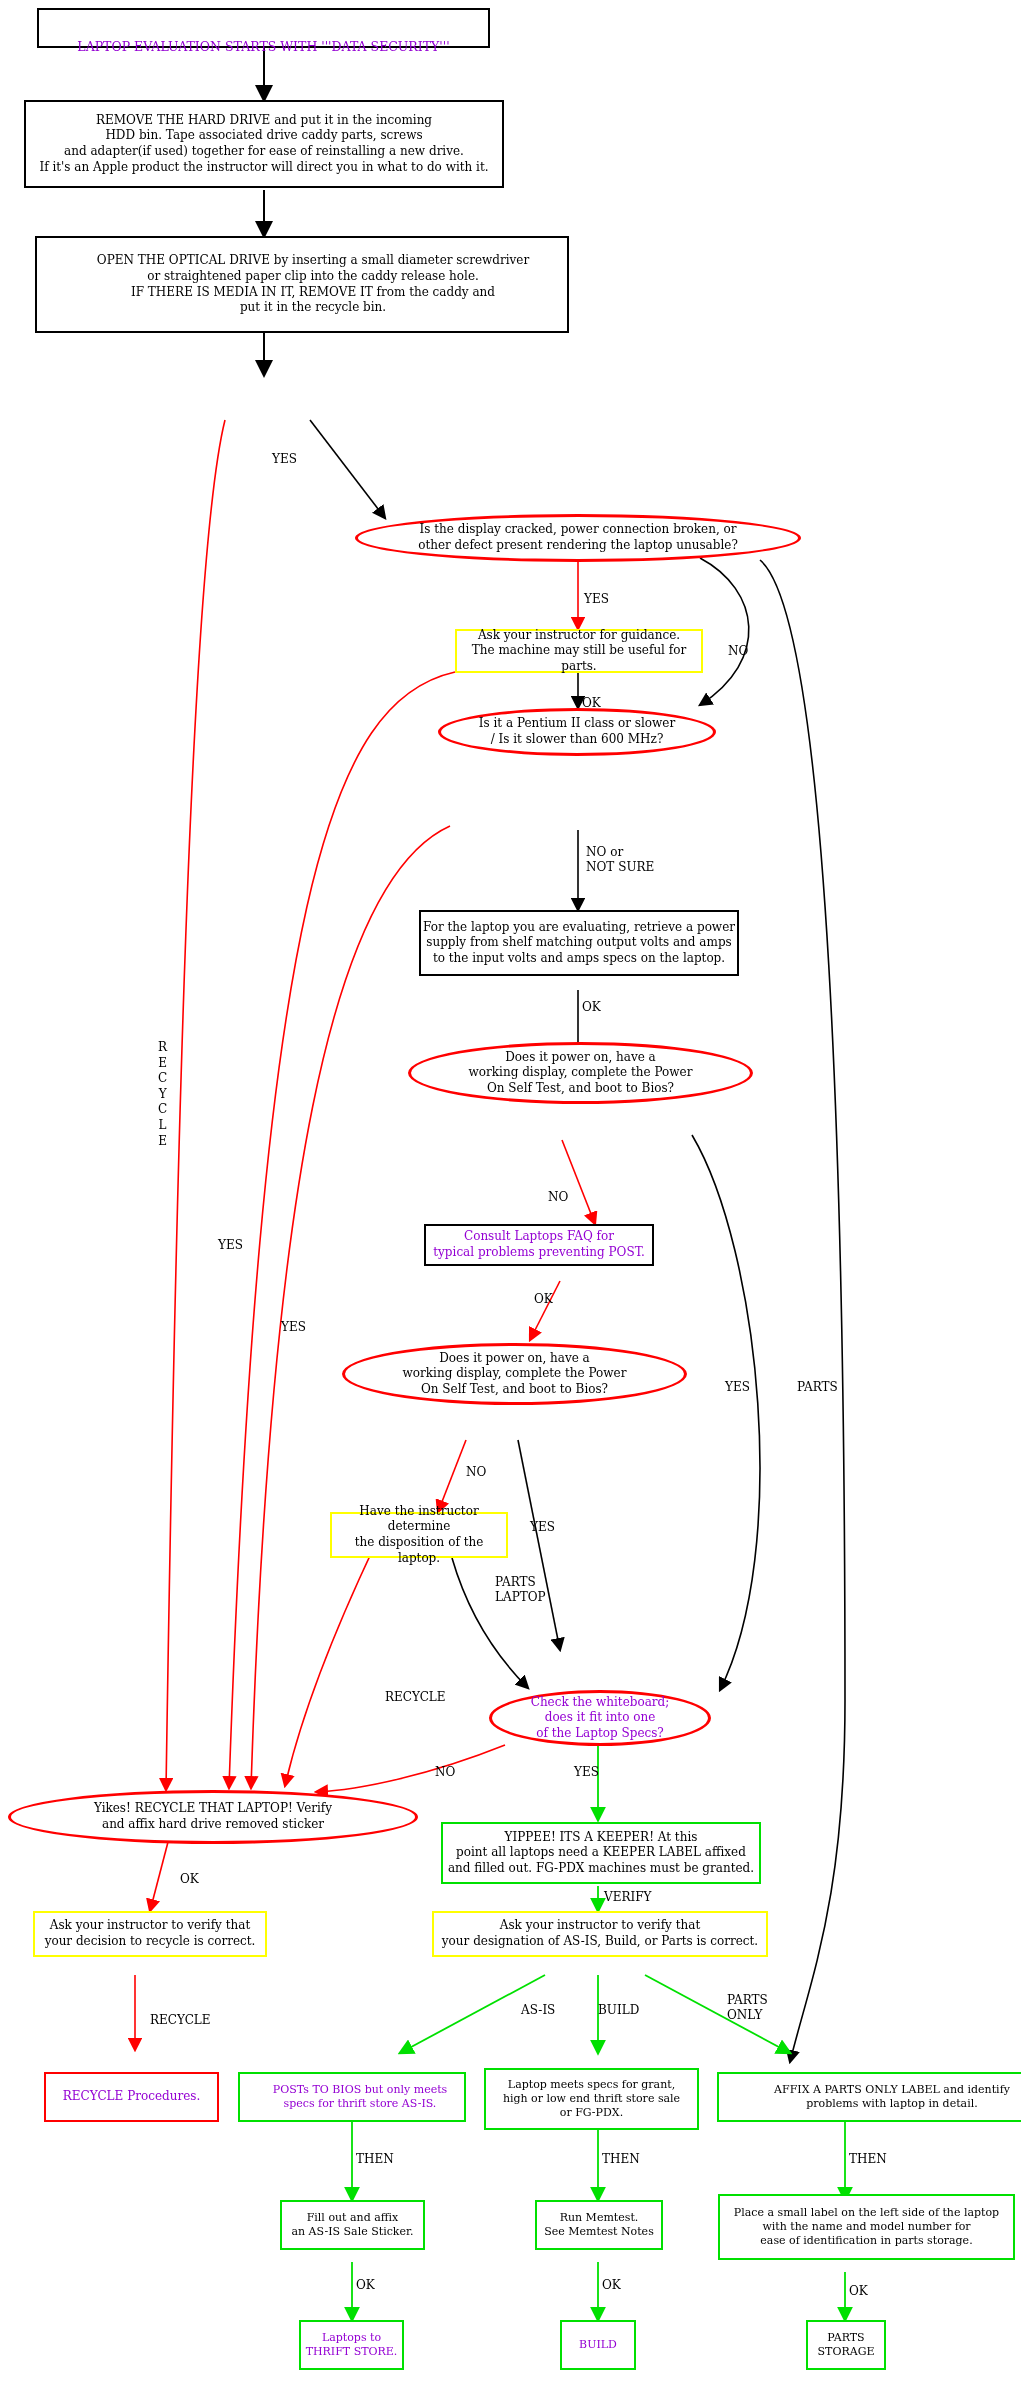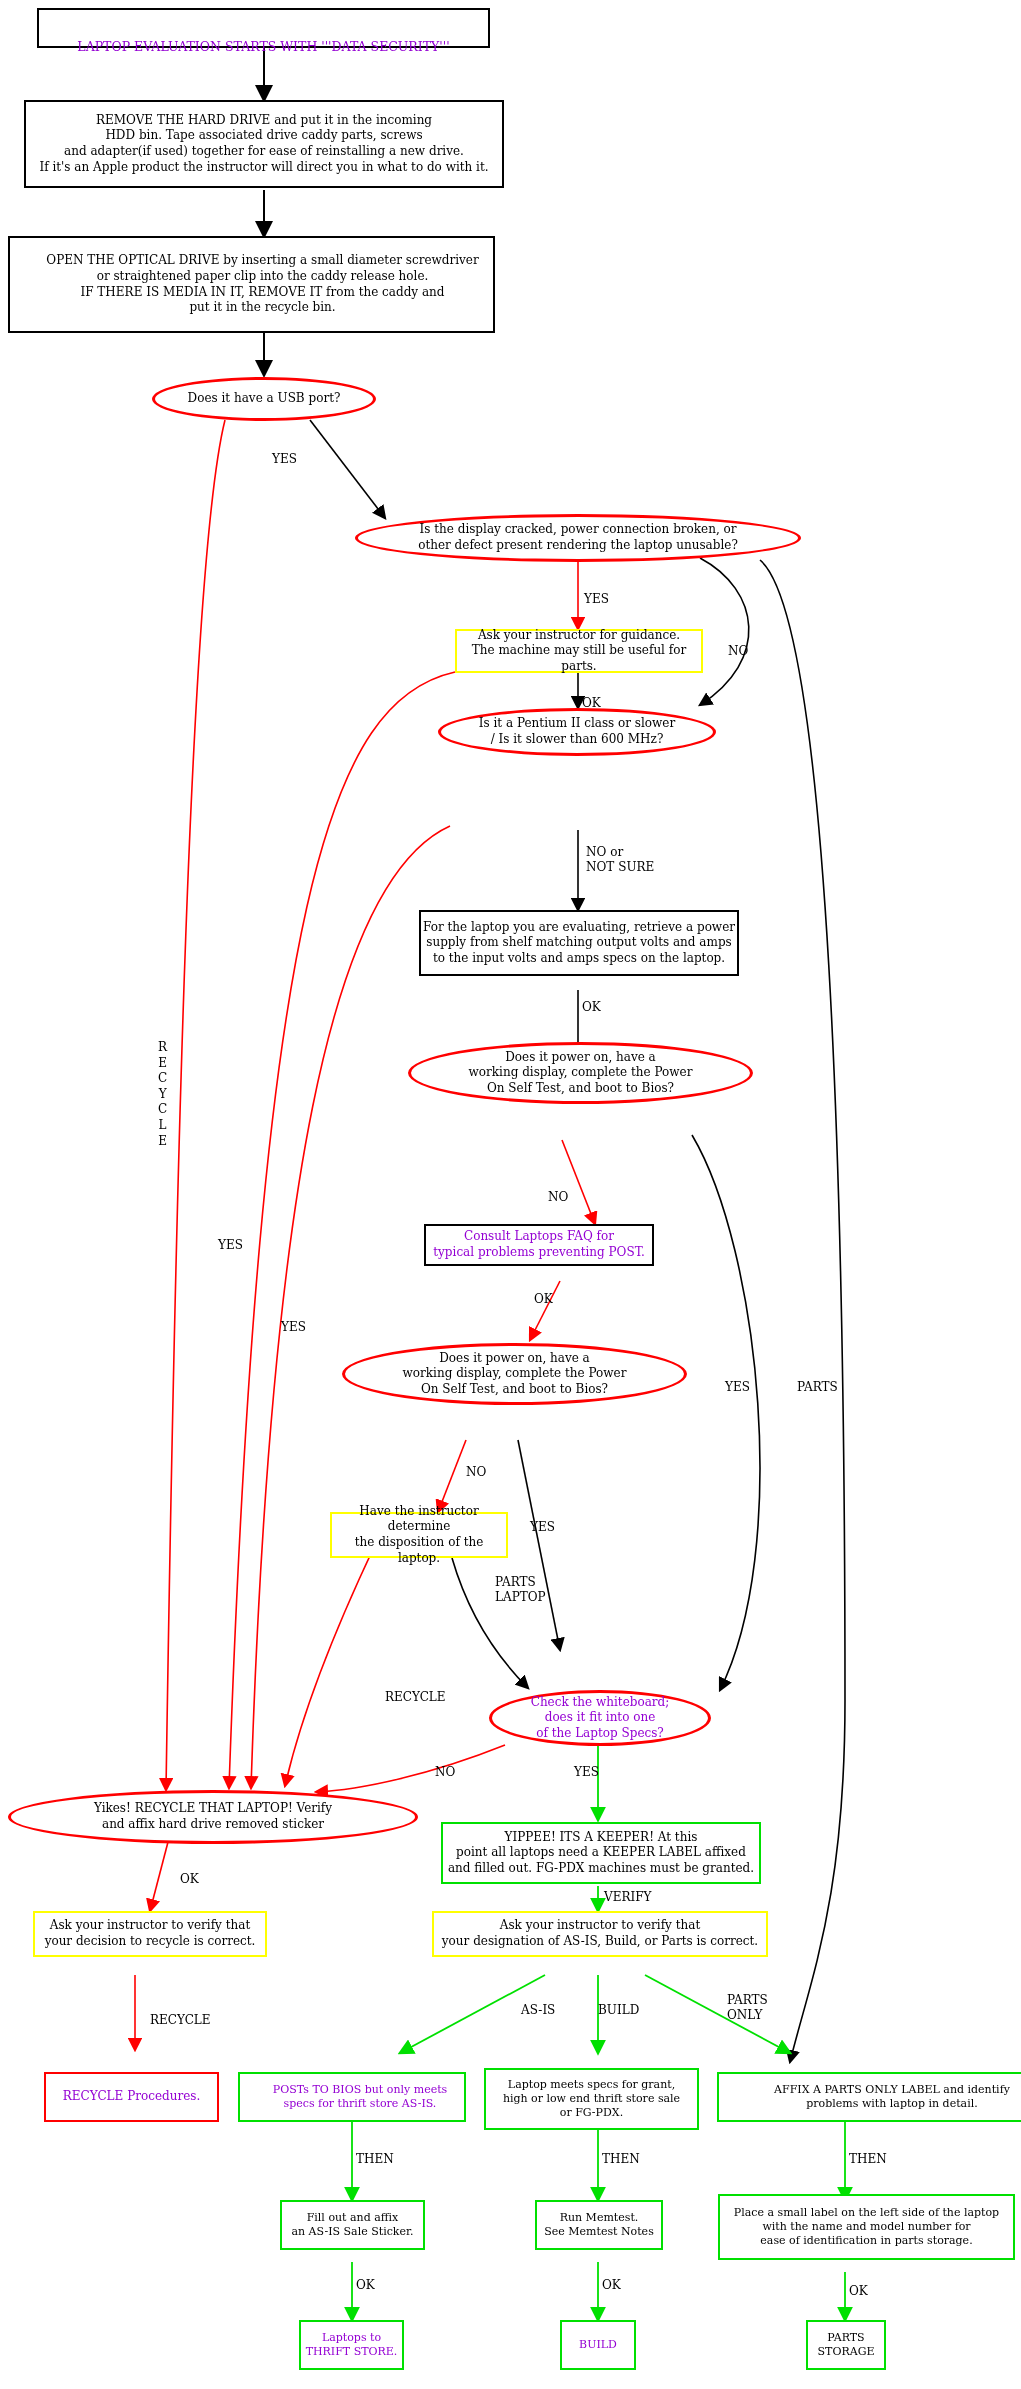--- a/index.html
+++ b/index.html
@@ -115,30 +115,27 @@
     <span class="txt t-purple fs13">LAPTOP EVALUATION STARTS WITH '''DATA SECURITY'''</span>
   </div>
 
   <div class="node rect" style="left:24px;top:100px;width:480px;height:88px;">
     <span class="txt t-black fs12">REMOVE THE HARD DRIVE and put it in the incoming
 HDD bin. Tape associated drive caddy  parts, screws
 and adapter(if used) together for ease of reinstalling a new drive.
 If it's an Apple product the instructor will direct you in what to do with it.</span>
   </div>
 
-  <div class="node rect" style="left:8px;top:236px;width:487px;height:97px;padding-left:22px;">
+  <div class="node rect" style="left:35px;top:236px;width:534px;height:97px;padding-left:22px;">
     <span class="txt t-black fs12">OPEN THE OPTICAL DRIVE by inserting a small diameter screwdriver
 or straightened paper clip into the caddy release hole.
 IF THERE IS MEDIA IN IT, REMOVE IT from the caddy and
 put it in the recycle bin.</span>
   </div>
 
-  <div class="node ell" style="left:152px;top:377px;width:224px;height:44px;">
-    <span class="txt t-black fs12">Does it have a USB port?</span>
-  </div>
 
   <div class="node ell" style="left:355px;top:514px;width:446px;height:48px;">
     <span class="txt t-black fs12">Is the display cracked, power connection broken, or
 other defect present rendering the laptop unusable?</span>
   </div>
 
   <div class="node rect yellow" style="left:455px;top:629px;width:248px;height:44px;">
     <span class="txt t-black fs12">Ask your instructor for guidance.
 The machine may still be useful for parts.</span>
   </div>

